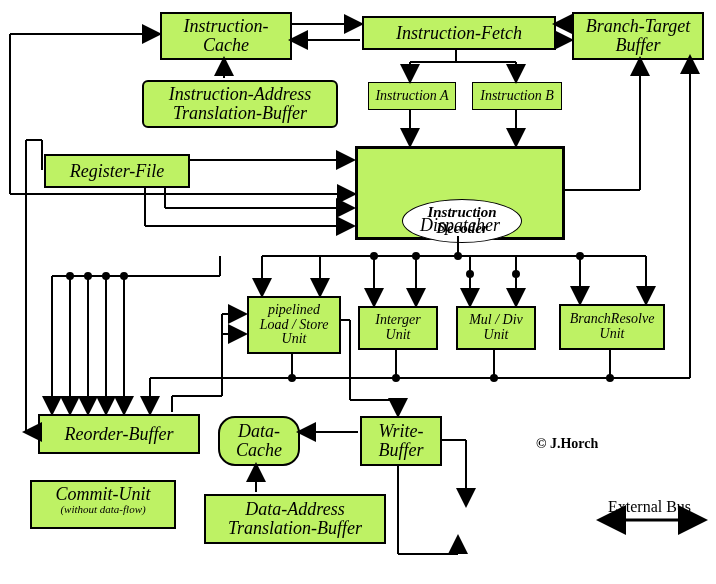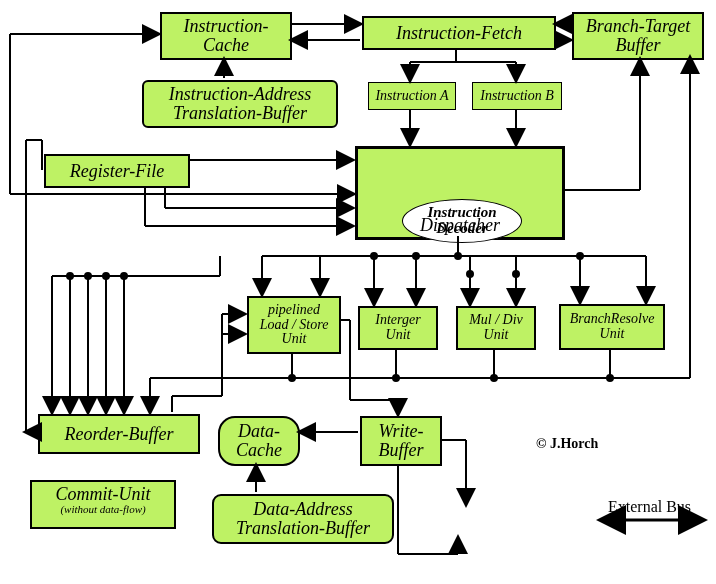--- a/index.html
+++ b/index.html
@@ -67,21 +67,21 @@
 Cache</div>
 
 <div class="box box-med fnt18" style="left:360px; top:416px; width:78px; height:46px; white-space:pre;">Write-
 Buffer</div>
 
 <div class="box box-med" style="left:30px; top:480px; width:142px; height:42px; display:block; padding-top:3px;">
   <div class="fnt18" style="text-align:center;">Commit-Unit</div>
   <div class="fnt12" style="text-align:center;">(without data-flow)</div>
 </div>
 
-<div class="box box-med fnt18" style="left:212px; top:494px; width:178px; height:46px; white-space:pre;border-radius:9px;">Data-Address
+<div class="box box-med fnt18" style="left:204px; top:494px; width:178px; height:46px; white-space:pre;">Data-Address
 Translation-Buffer</div>
 
 
 <div class="noborder fnt14" style="position:absolute; left:536px; top:436px; font-weight:bold;">© J.Horch</div>
 
 <div class="noborder fnt16" style="position:absolute; left:608px; top:498px;">External Bus</div>
 
 <svg class="net">
   <defs>
     <marker id="ah" markerWidth="10" markerHeight="10" refX="8" refY="5" orient="auto">

